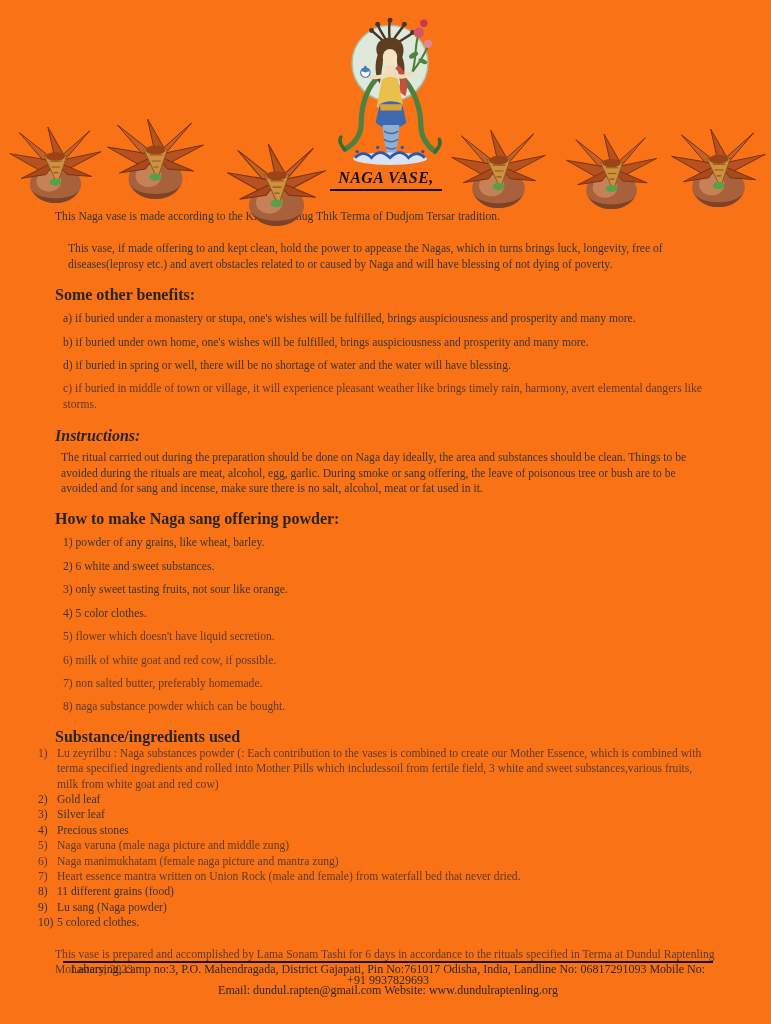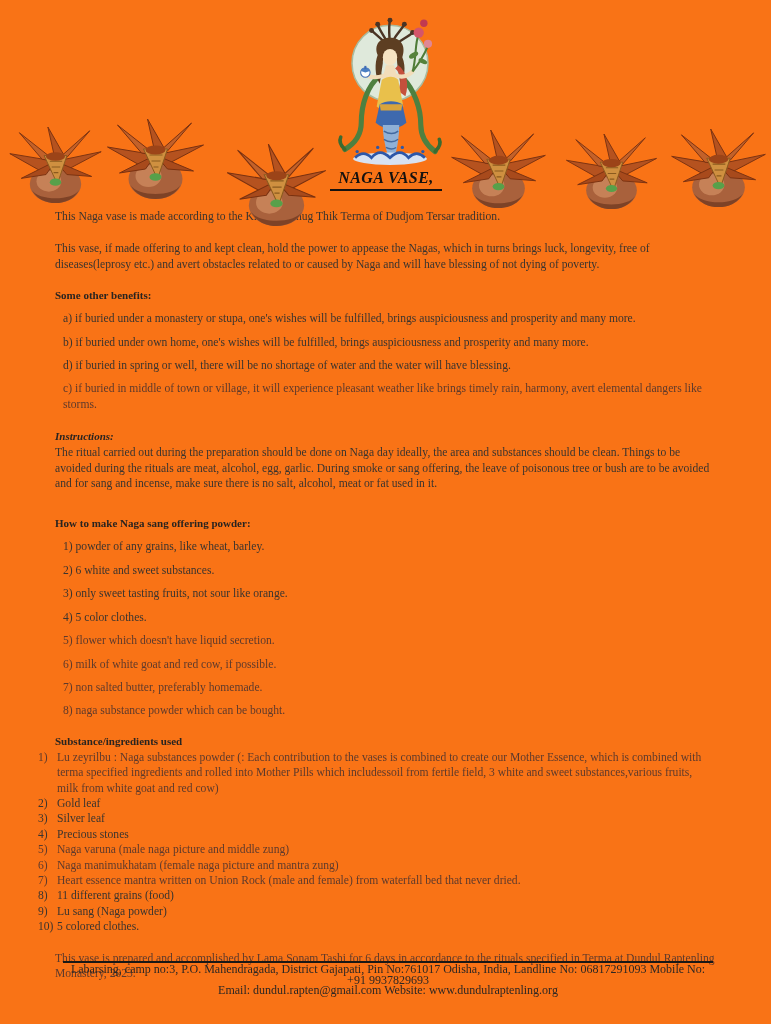--- a/index.html
+++ b/index.html
@@ -21,30 +21,30 @@
   .v6{left:665px;top:129px;width:107px;height:80px;}
   .page-title{
     position:absolute;left:330px;top:169px;width:112px;text-align:center;
     font-size:16px;font-style:italic;font-weight:bold;letter-spacing:.4px;
     color:#151210;border-bottom:2.5px solid #151210;padding-bottom:2px;
   }
 
   
   .content{padding:0 55px 0 55px;font-size:11.6px;line-height:15.4px;}
   .p-intro1{margin:4px 0 0;}
-  .p-intro2{margin:17px 0 0;}
+  .p-intro2{margin:17px 13px 0;}
   h2{
-    font-size:11px;line-height:16px;font-weight:bold;color:#292420;
+    font-size:16px;line-height:16px;font-weight:bold;color:#292420;
     margin:15px 0 1px;font-family:"Liberation Serif",serif;
   }
   h2.instructions{margin-top:16px;font-style:italic;}
-  h2.powder{margin-top:24px;}
+  h2.powder{margin-top:15px;}
   h2.substance{margin-top:14px;}
   .line{margin:8px;}
-  .p-instr{margin:0;}
+  .p-instr{margin:6px;}
   .ing-list{margin:0 0 0 -17px;}
   .ing-row{display:flex;}
   .ing-num{flex:none;width:19px;}
   .ing-text{flex:1;}
   .closing{margin:16px 0 8px;}
   [data-tone="red"]{color:#5e3a2c;}
 
   
   .footer{
     position:absolute;top:961px;left:63px;width:650px;

